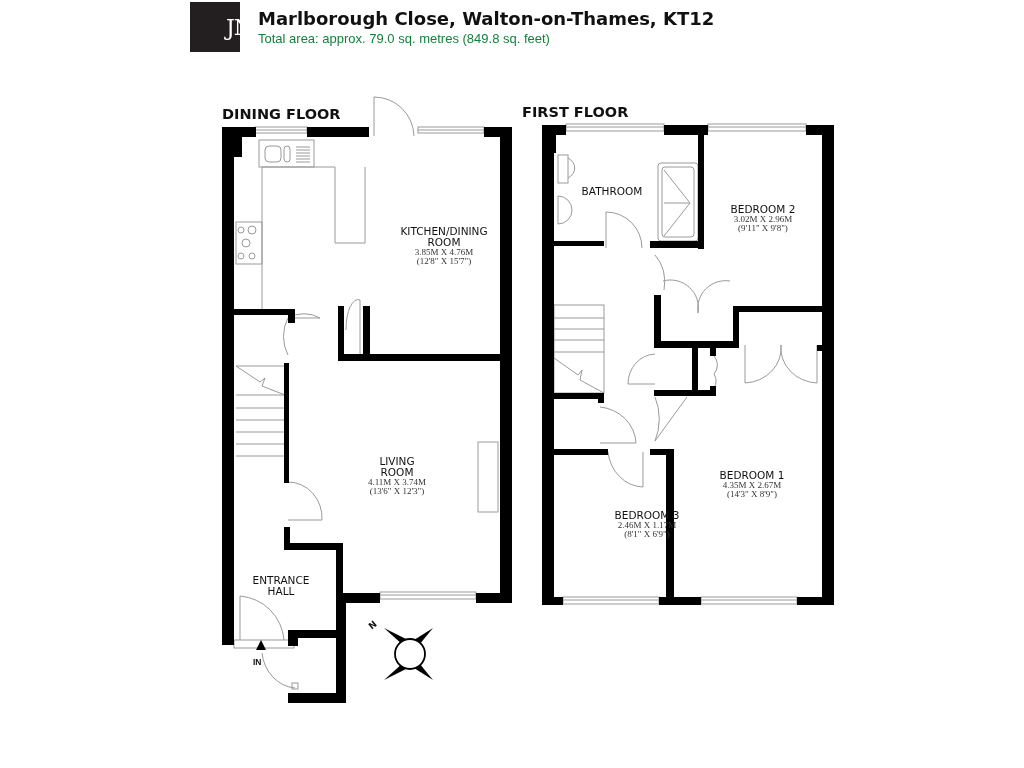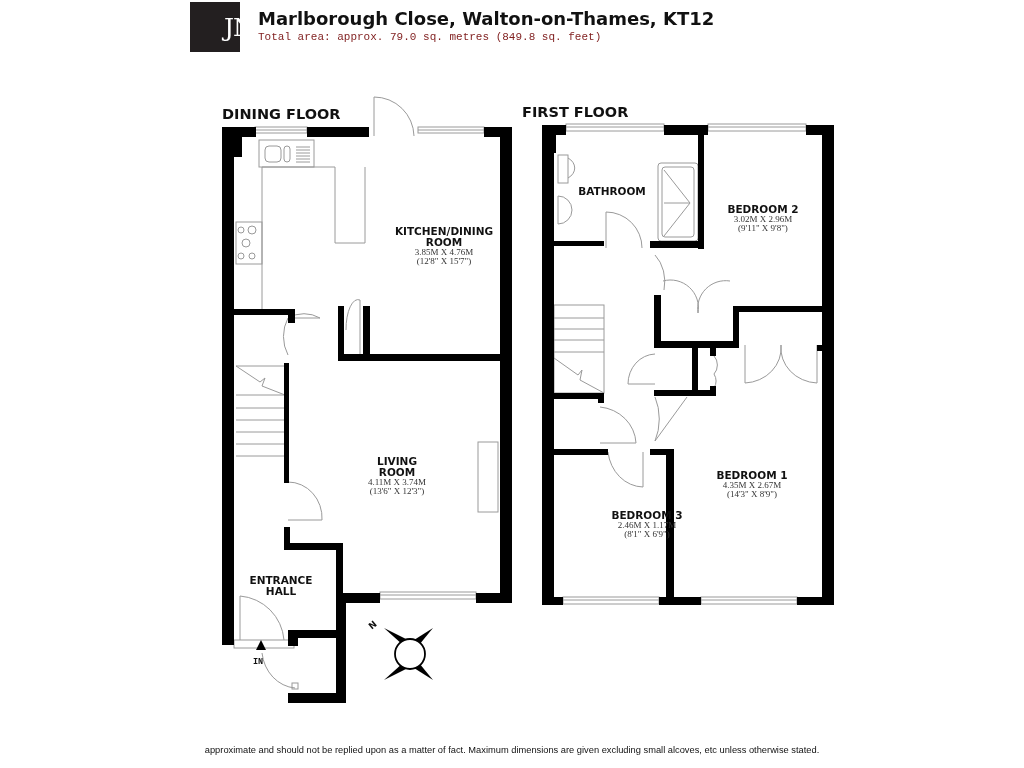--- a/index.html
+++ b/index.html
@@ -1,27 +1,27 @@
 <!DOCTYPE html>
 <html><head>
 <meta charset="utf-8">
 <style>
   html, body { margin: 0; padding: 0; background: #ffffff; }
   body { width: 1024px; height: 768px; position: relative; overflow: hidden; font-family: "DejaVu Sans", sans-serif; color: #111; }
   .logo { position: absolute; left: 190px; top: 2px; width: 50px; height: 50px; background: #231f20; display: flex; align-items: center; justify-content: center; }
-  .logo span { color: #ffffff; font-family: "DejaVu Serif", serif; font-size: 25px; letter-spacing: -1px; margin-left: 48px; }
+  .logo span { color: #ffffff; font-family: "DejaVu Serif", serif; font-size: 22px; letter-spacing: -1px; margin-left: 48px; }
   .title { position: absolute; left: 258px; top: 8px; font-family: "DejaVu Sans", sans-serif; font-weight: bold; font-size: 18px; color: #111; white-space: nowrap; }
-  .subtitle { position: absolute; left: 258px; top: 31px; font-family: Liberation Mono, monospace; font-size: 11px; color: #7f1d1d; white-space: nowrap; }
+  .subtitle { position: absolute; left: 258px; top: 31px; font-family: Liberation Sans, sans-serif; font-size: 13px; color: #15803d; white-space: nowrap; }
   .floor-label { position: absolute; font-family: "DejaVu Sans", sans-serif; font-weight: bold; font-size: 14.5px; color: #111; white-space: nowrap; }
   .room { position: absolute; text-align: center; transform: translateX(-50%); white-space: nowrap; line-height: 1.05; }
-  .room .name { font-family: "DejaVu Sans", sans-serif; font-weight: bold; font-size: 10.5px; color: #111; display: block; }
+  .room .name { font-family: "DejaVu Sans", sans-serif; font-weight: normal; font-size: 10.5px; color: #111; display: block; }
   .room .dim { font-family: Liberation Serif, serif; font-size: 9px; color: #333; display: block; }
   .disclaimer { position: absolute; left: 0; width: 1024px; top: 745px; text-align: center; font-family: "Liberation Sans", sans-serif; font-size: 9.3px; color: #111; line-height: 11px; }
   svg.plan { position: absolute; left: 0; top: 0; }
-  .in-label { position: absolute; left: 253px; top: 657px; font-family: Liberation Mono, monospace; font-weight: bold; font-size: 8.5px; }
+  .in-label { position: absolute; left: 253px; top: 657px; font-family: Liberation Sans, sans-serif; font-weight: bold; font-size: 8.5px; }
   .n-label { position: absolute; left: 369px; top: 620px; font-family: "DejaVu Sans", sans-serif; font-weight: bold; font-size: 9px; transform: rotate(-40deg); }
 </style>
 </head>
 <body>
 
 <div class="logo">
     <span>JN</span>
   </div>
 <div class="title">Marlborough Close, Walton-on-Thames, KT12</div>
 <div class="subtitle">Total area: approx. 79.0 sq. metres (849.8 sq. feet)</div>
@@ -240,14 +240,13 @@
   <span class="dim">(14'3" X 8'9")</span>
 </div>
 
 <div class="room" style="left:611px; top:510px;margin-left:36px;">
   <span class="name">BEDROOM 3</span>
   <span class="dim">2.46M X 1.17M</span>
   <span class="dim">(8'1" X 6'9")</span>
 </div>
 
 <div class="disclaimer">
-  <div>approximate and should not be replied upon as a matter of fact. Maximum dimensions are given excluding small alcoves, etc unless otherwise stated.</div>
 </div>
 
 </body></html>

